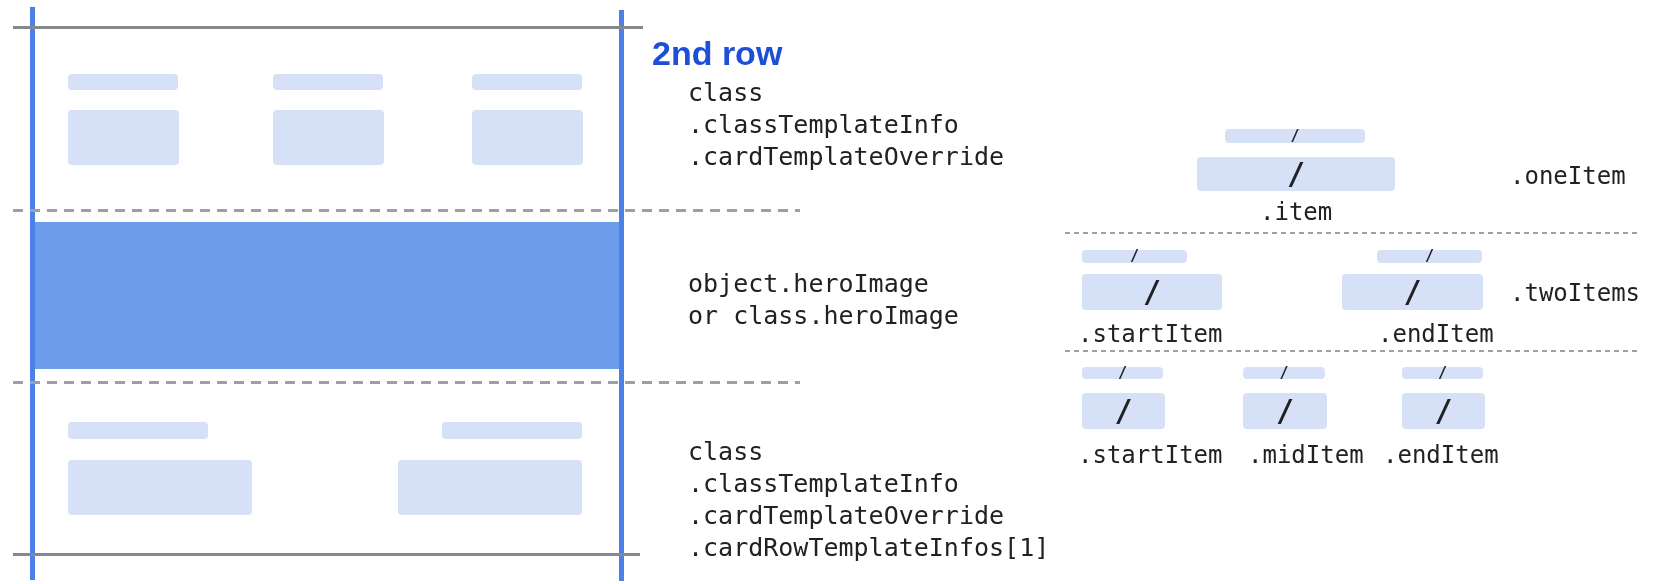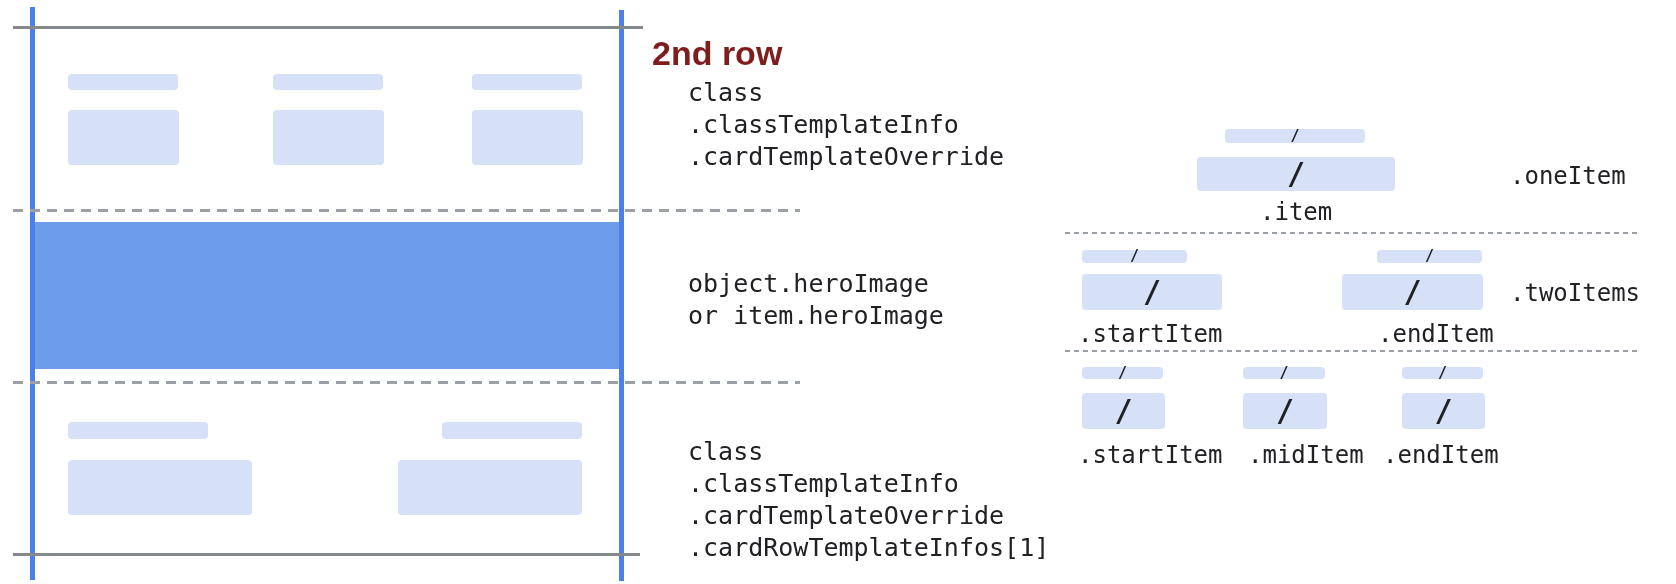--- a/index.html
+++ b/index.html
@@ -9,21 +9,21 @@
   .vline{position:absolute;width:5px;background:#4c80e8;}
   .hline{position:absolute;height:3px;background:#85898c;}
   .dash-l{position:absolute;height:3px;
           background:repeating-linear-gradient(90deg,#9aa0a6 0 10px,transparent 10px 17px);}
   .dash-r{position:absolute;height:2px;
           background:repeating-linear-gradient(90deg,#9aa0a6 0 5px,transparent 5px 9px);}
   .bar{position:absolute;background:#d6e1f8;border-radius:4px;}
   .hero{position:absolute;background:#6d9ceb;}
   
   .heading{position:absolute;font-family:"Liberation Sans",sans-serif;font-weight:bold;
-           font-size:34px;line-height:40px;color:#7f1d1d;white-space:nowrap;}
+           font-size:34px;line-height:40px;color:#1d4ed8;white-space:nowrap;}
   .mono-block{position:absolute;font-size:25px;line-height:32px;color:#202124;white-space:nowrap;margin-left:36px;}
   .mono-label{position:absolute;font-size:24px;line-height:28px;color:#202124;white-space:nowrap;}
   
   .slashbar{display:flex;align-items:center;justify-content:center;}
   .slash-sm{font-size:15px;font-weight:bold;color:#202124;line-height:1;}
   .slash-lg{font-size:30px;font-weight:bold;color:#202124;line-height:1;}
 </style>
 </head>
 <body>
 
@@ -52,21 +52,21 @@
 
   <div class="heading" style="left:652px;top:33px;">2nd row</div>
   <div class="mono-block" style="left:652px;top:77px;">
     <div>class</div>
     <div>.classTemplateInfo</div>
     <div>.cardTemplateOverride</div>
   </div>
 
   <div class="mono-block" style="left:652px;top:268px;">
     <div>object.heroImage</div>
-    <div>or item.heroImage</div>
+    <div>or class.heroImage</div>
   </div>
 
   <div class="mono-block" style="left:652px;top:436px;">
     <div>class</div>
     <div>.classTemplateInfo</div>
     <div>.cardTemplateOverride</div>
     <div>.cardRowTemplateInfos[1]</div>
   </div>
 
   <div class="bar slashbar" style="left:1225px;top:129px;width:140px;height:14px;">

